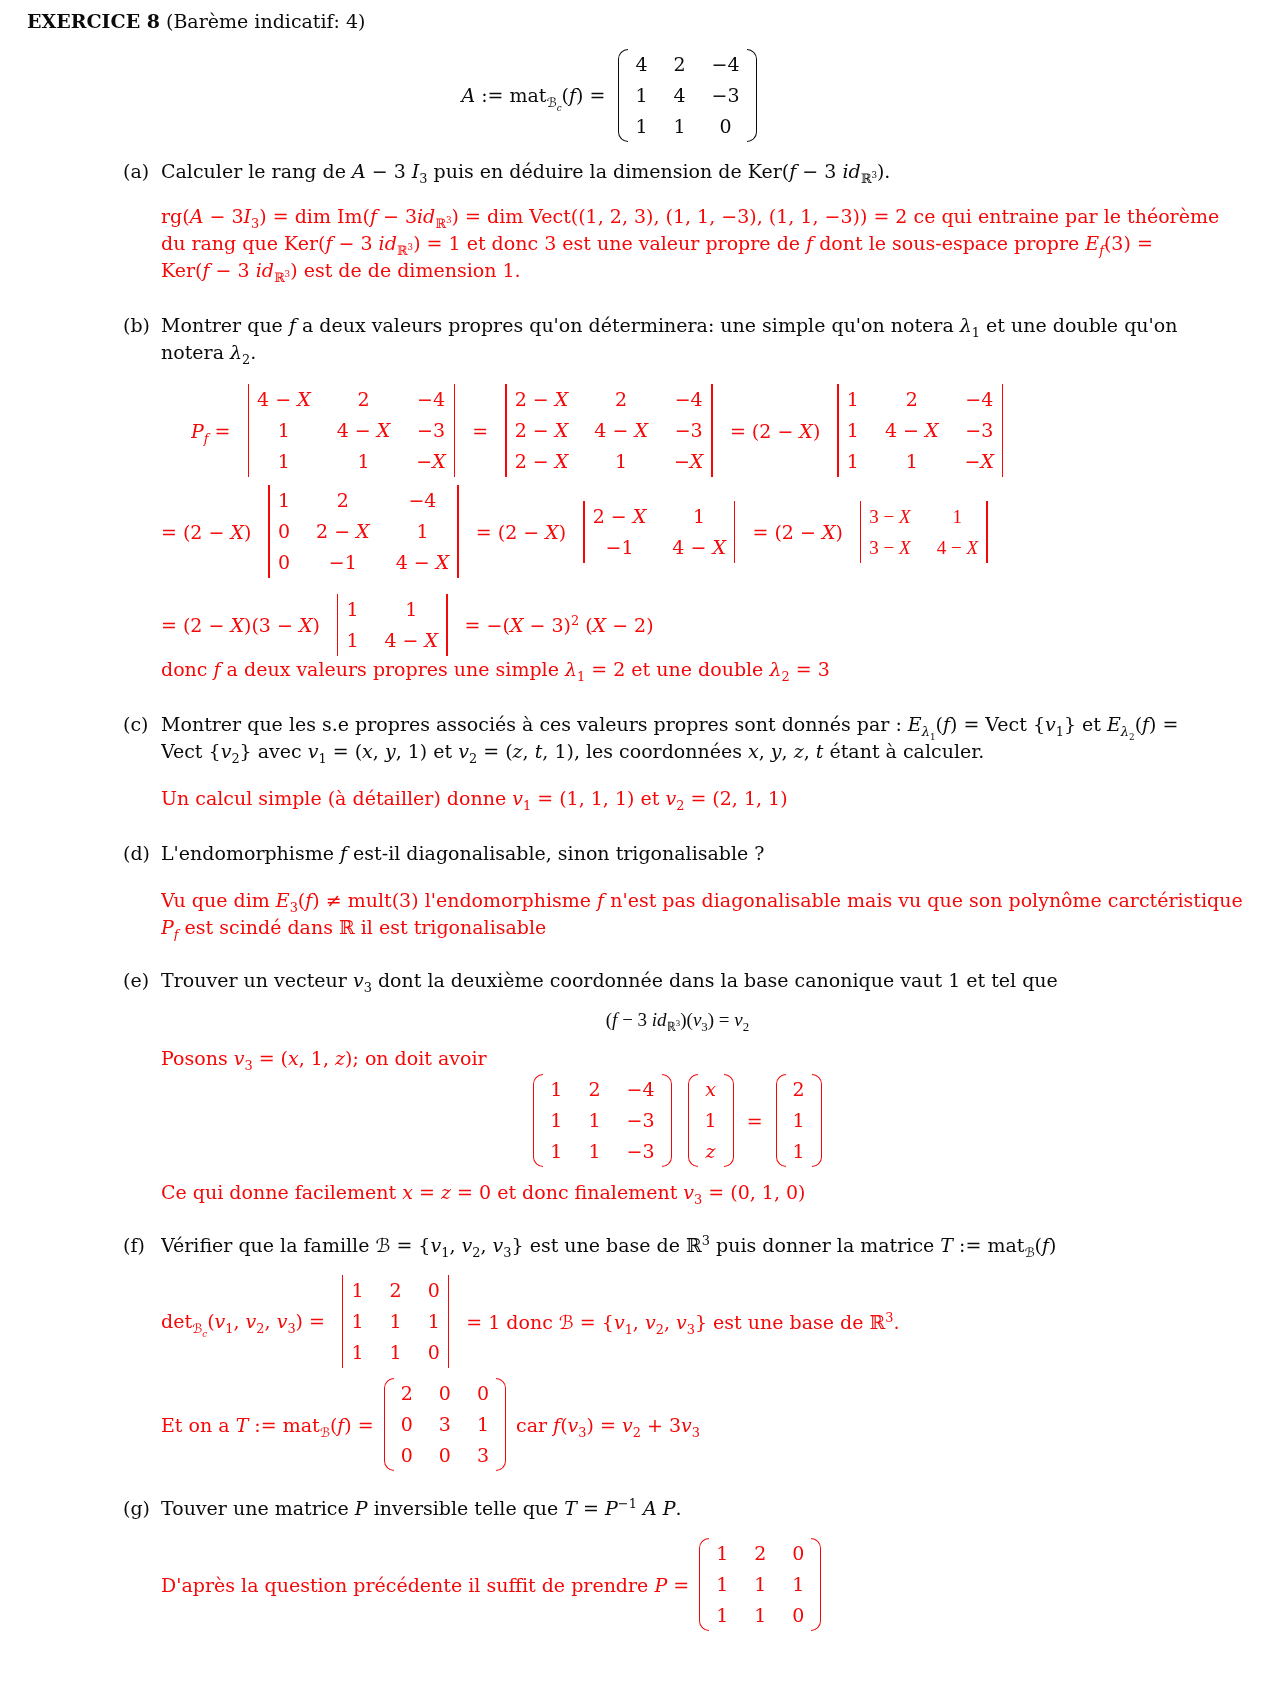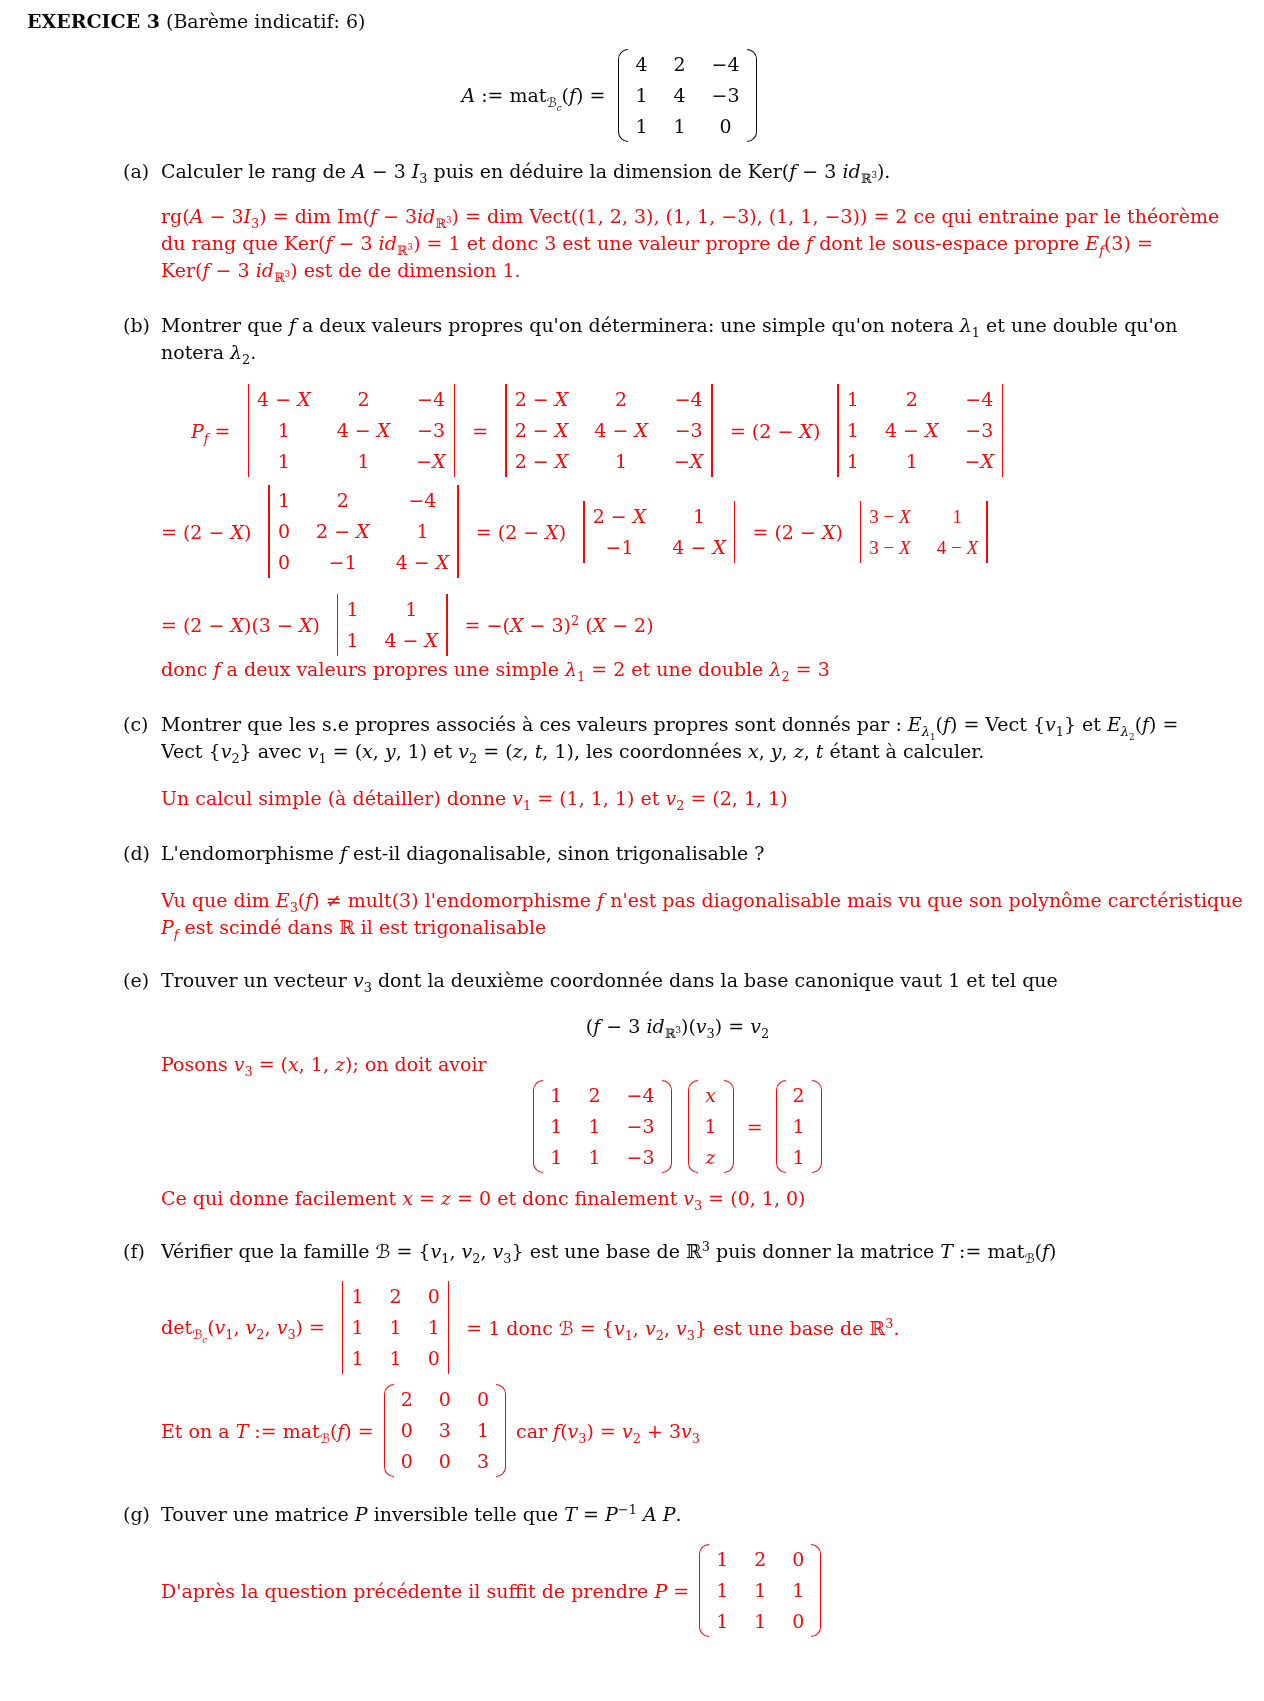--- a/index.html
+++ b/index.html
@@ -22,21 +22,21 @@
   .rp{align-self:stretch;width:9px;border:1.6px solid currentColor;border-left:none;border-radius:0 14px 14px 0;margin-left:6px;}
   .vb{align-self:stretch;width:1.5px;background:currentColor;margin:0 7px;}
   sub,sup{font-size:68%;line-height:0;}
   i{font-style:italic;}
 </style>
 </head>
 <body>
 
 <div class="page">
 
-  <div class="ln title"><span class="bold">EXERCICE 3</span><span> (Barème indicatif: 6)</span></div>
+  <div class="ln title"><span class="bold">EXERCICE 8</span><span> (Barème indicatif: 4)</span></div>
 
 
   <div class="display" style="margin:14px 0 8px 0;">
     <span><i>A</i> := mat<sub>ℬ<sub><i>c</i></sub></sub>(<i>f</i>) =</span>
     <span class="mx">
         <span class="lp"></span>
         <span class="mg" style="grid-template-columns: repeat(3, auto);">
           <span class="mc">4</span>
           <span class="mc">2</span>
           <span class="mc">−4</span>
@@ -186,21 +186,21 @@
     <div class="ibody">
       <div class="ln">L'endomorphisme <i>f</i> est-il diagonalisable, sinon trigonalisable ?</div>
       <div class="ln red" style="margin-top:20px;">Vu que dim <i>E</i><sub>3</sub>(<i>f</i>) ≠ mult(3) l'endomorphisme <i>f</i> n'est pas diagonalisable mais vu que son polynôme carctéristique<br><i>P</i><sub><i>f</i></sub> est scindé dans ℝ il est trigonalisable</div>
     </div>
   </div>
 
   <div class="item" style="margin-top:26px;">
     <div class="ilabel">(e)</div>
     <div class="ibody">
       <div class="ln">Trouver un vecteur <i>v</i><sub>3</sub> dont la deuxième coordonnée dans la base canonique vaut 1 et tel que</div>
-      <div class="display" style="margin-top:21px;">
+      <div class="display" style="margin-top:15px;font-family:Liberation Serif, serif;">
         <span>(<i>f</i> − 3 <i>id</i><sub>ℝ<sup>3</sup></sub>)(<i>v</i><sub>3</sub>) = <i>v</i><sub>2</sub></span>
       </div>
       <div class="red">
         <div class="ln" style="margin-top:14px;">Posons <i>v</i><sub>3</sub> = (<i>x</i>, 1, <i>z</i>); on doit avoir</div>
         <div class="display" style="margin-top:2px;">
           <span class="mx">
               <span class="lp"></span>
               <span class="mg" style="grid-template-columns: repeat(3, auto);">
                 <span class="mc">1</span>
                 <span class="mc">2</span>

